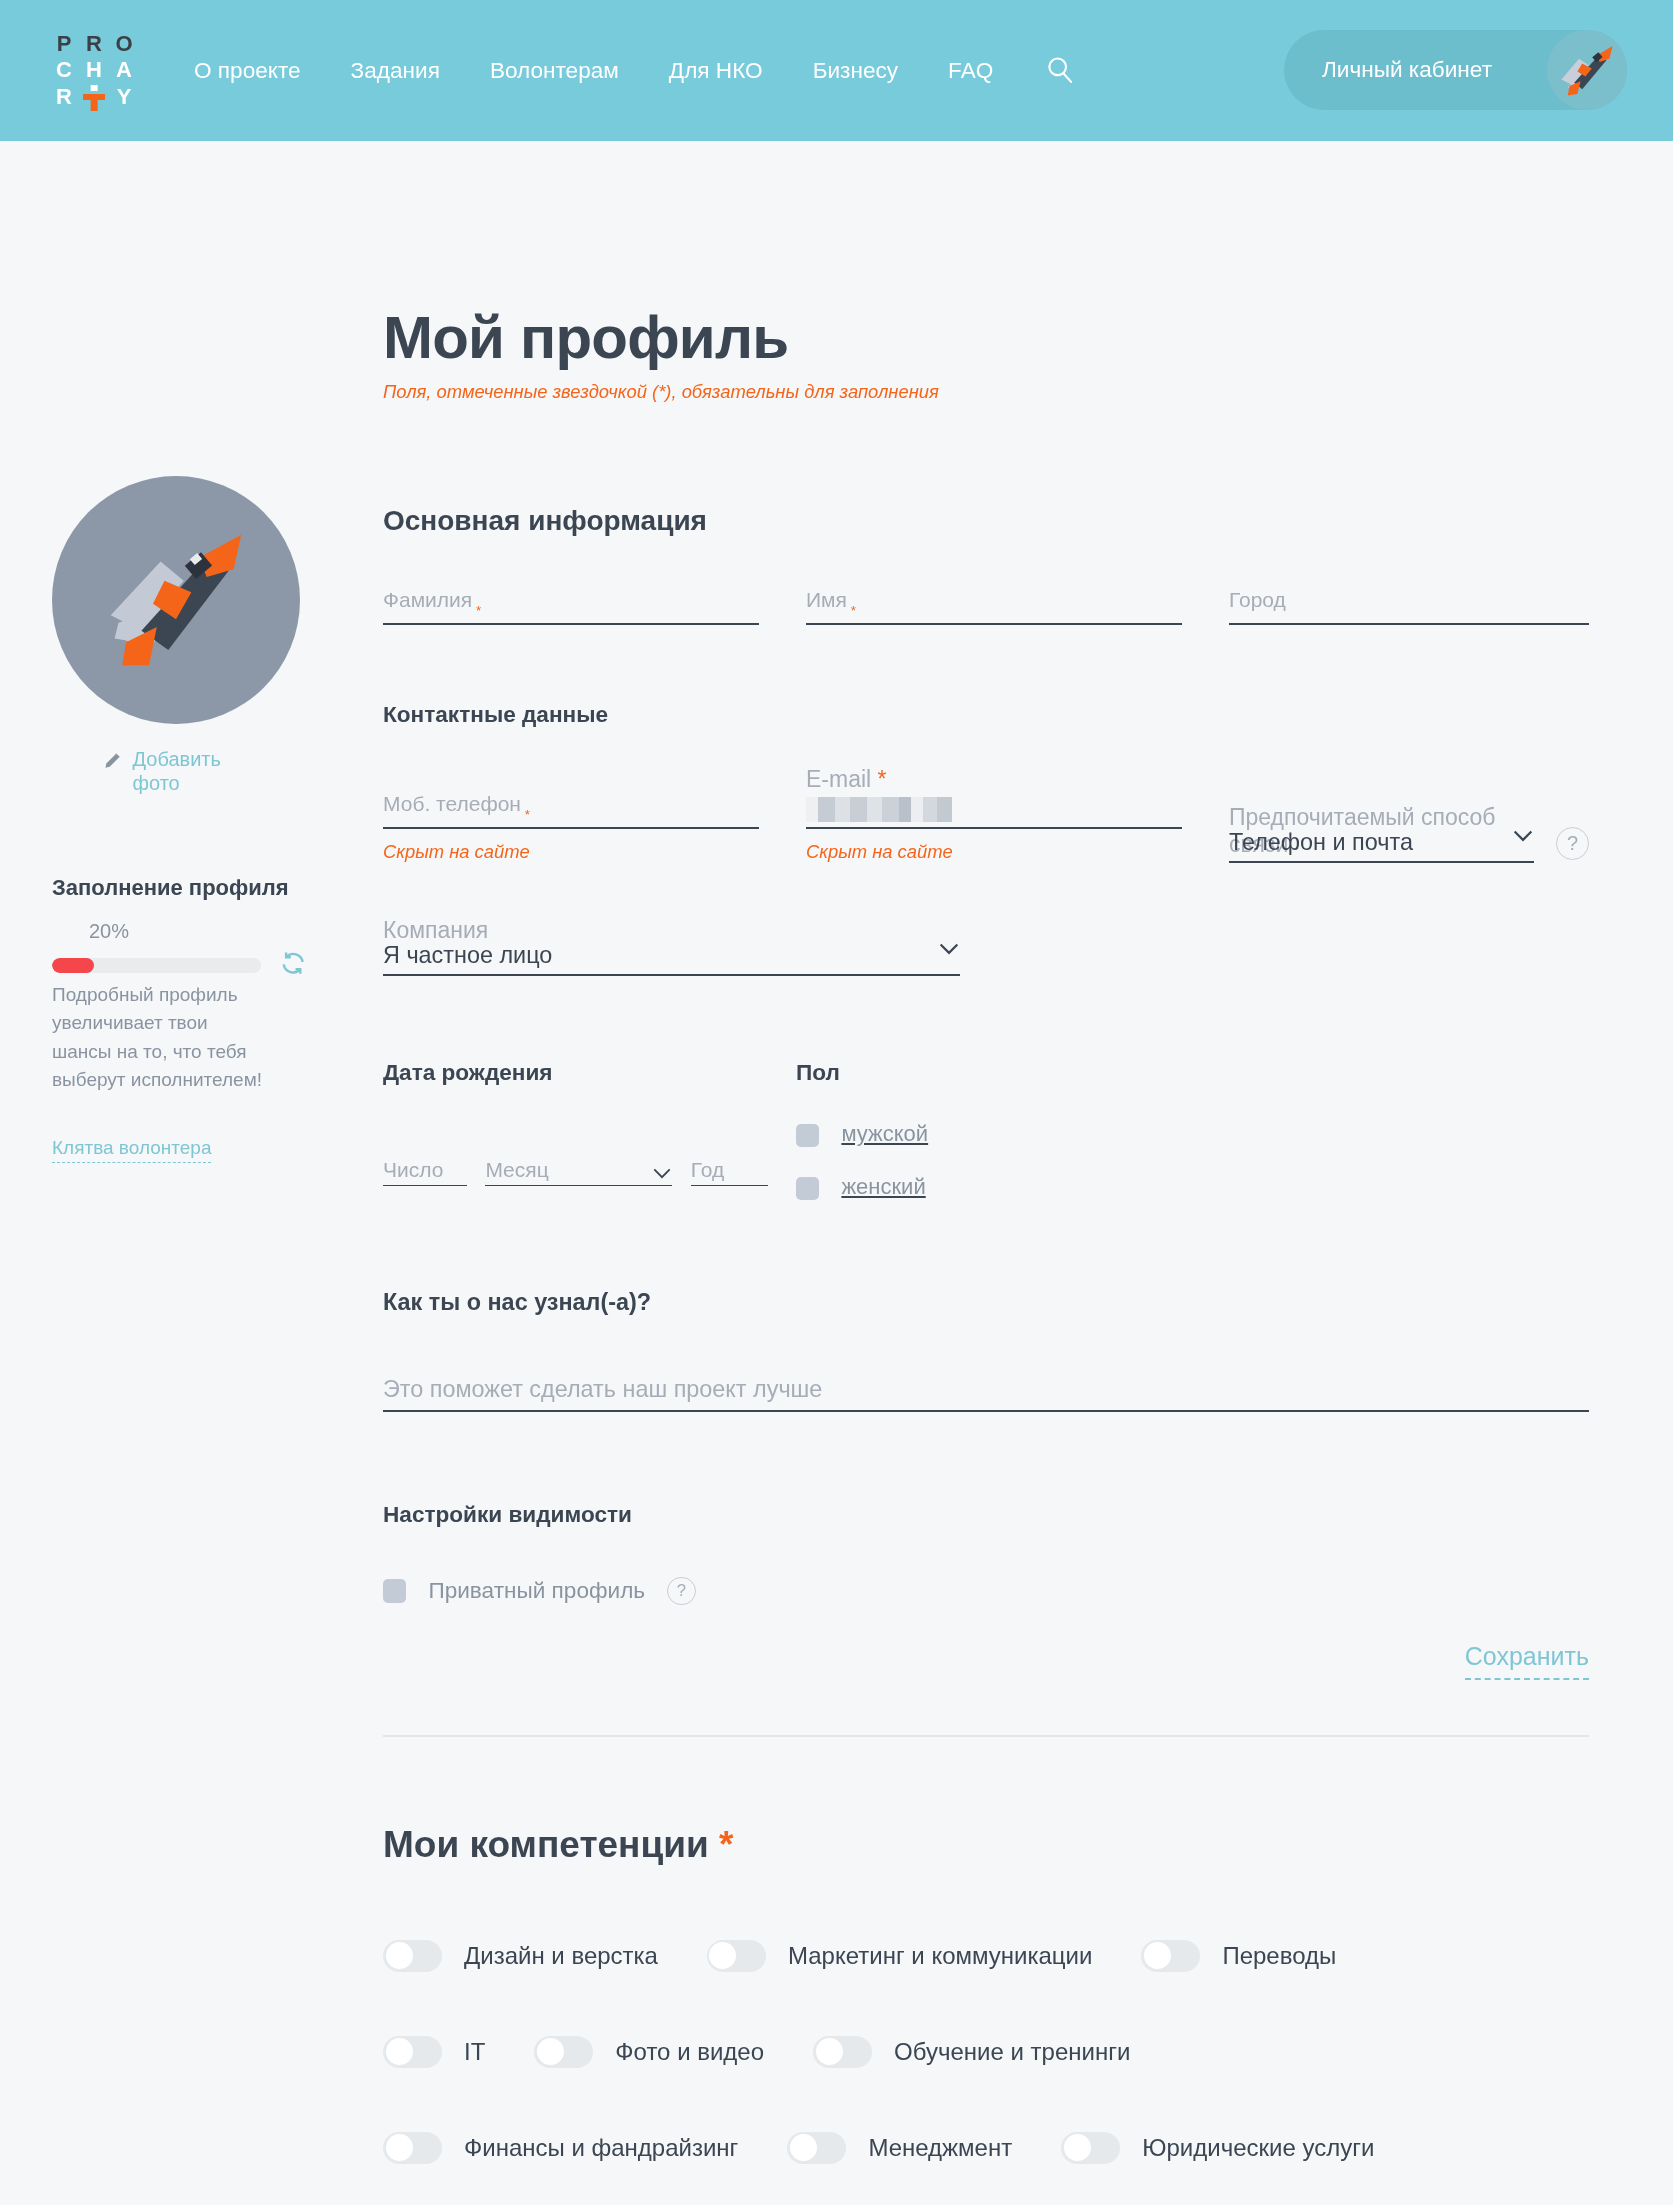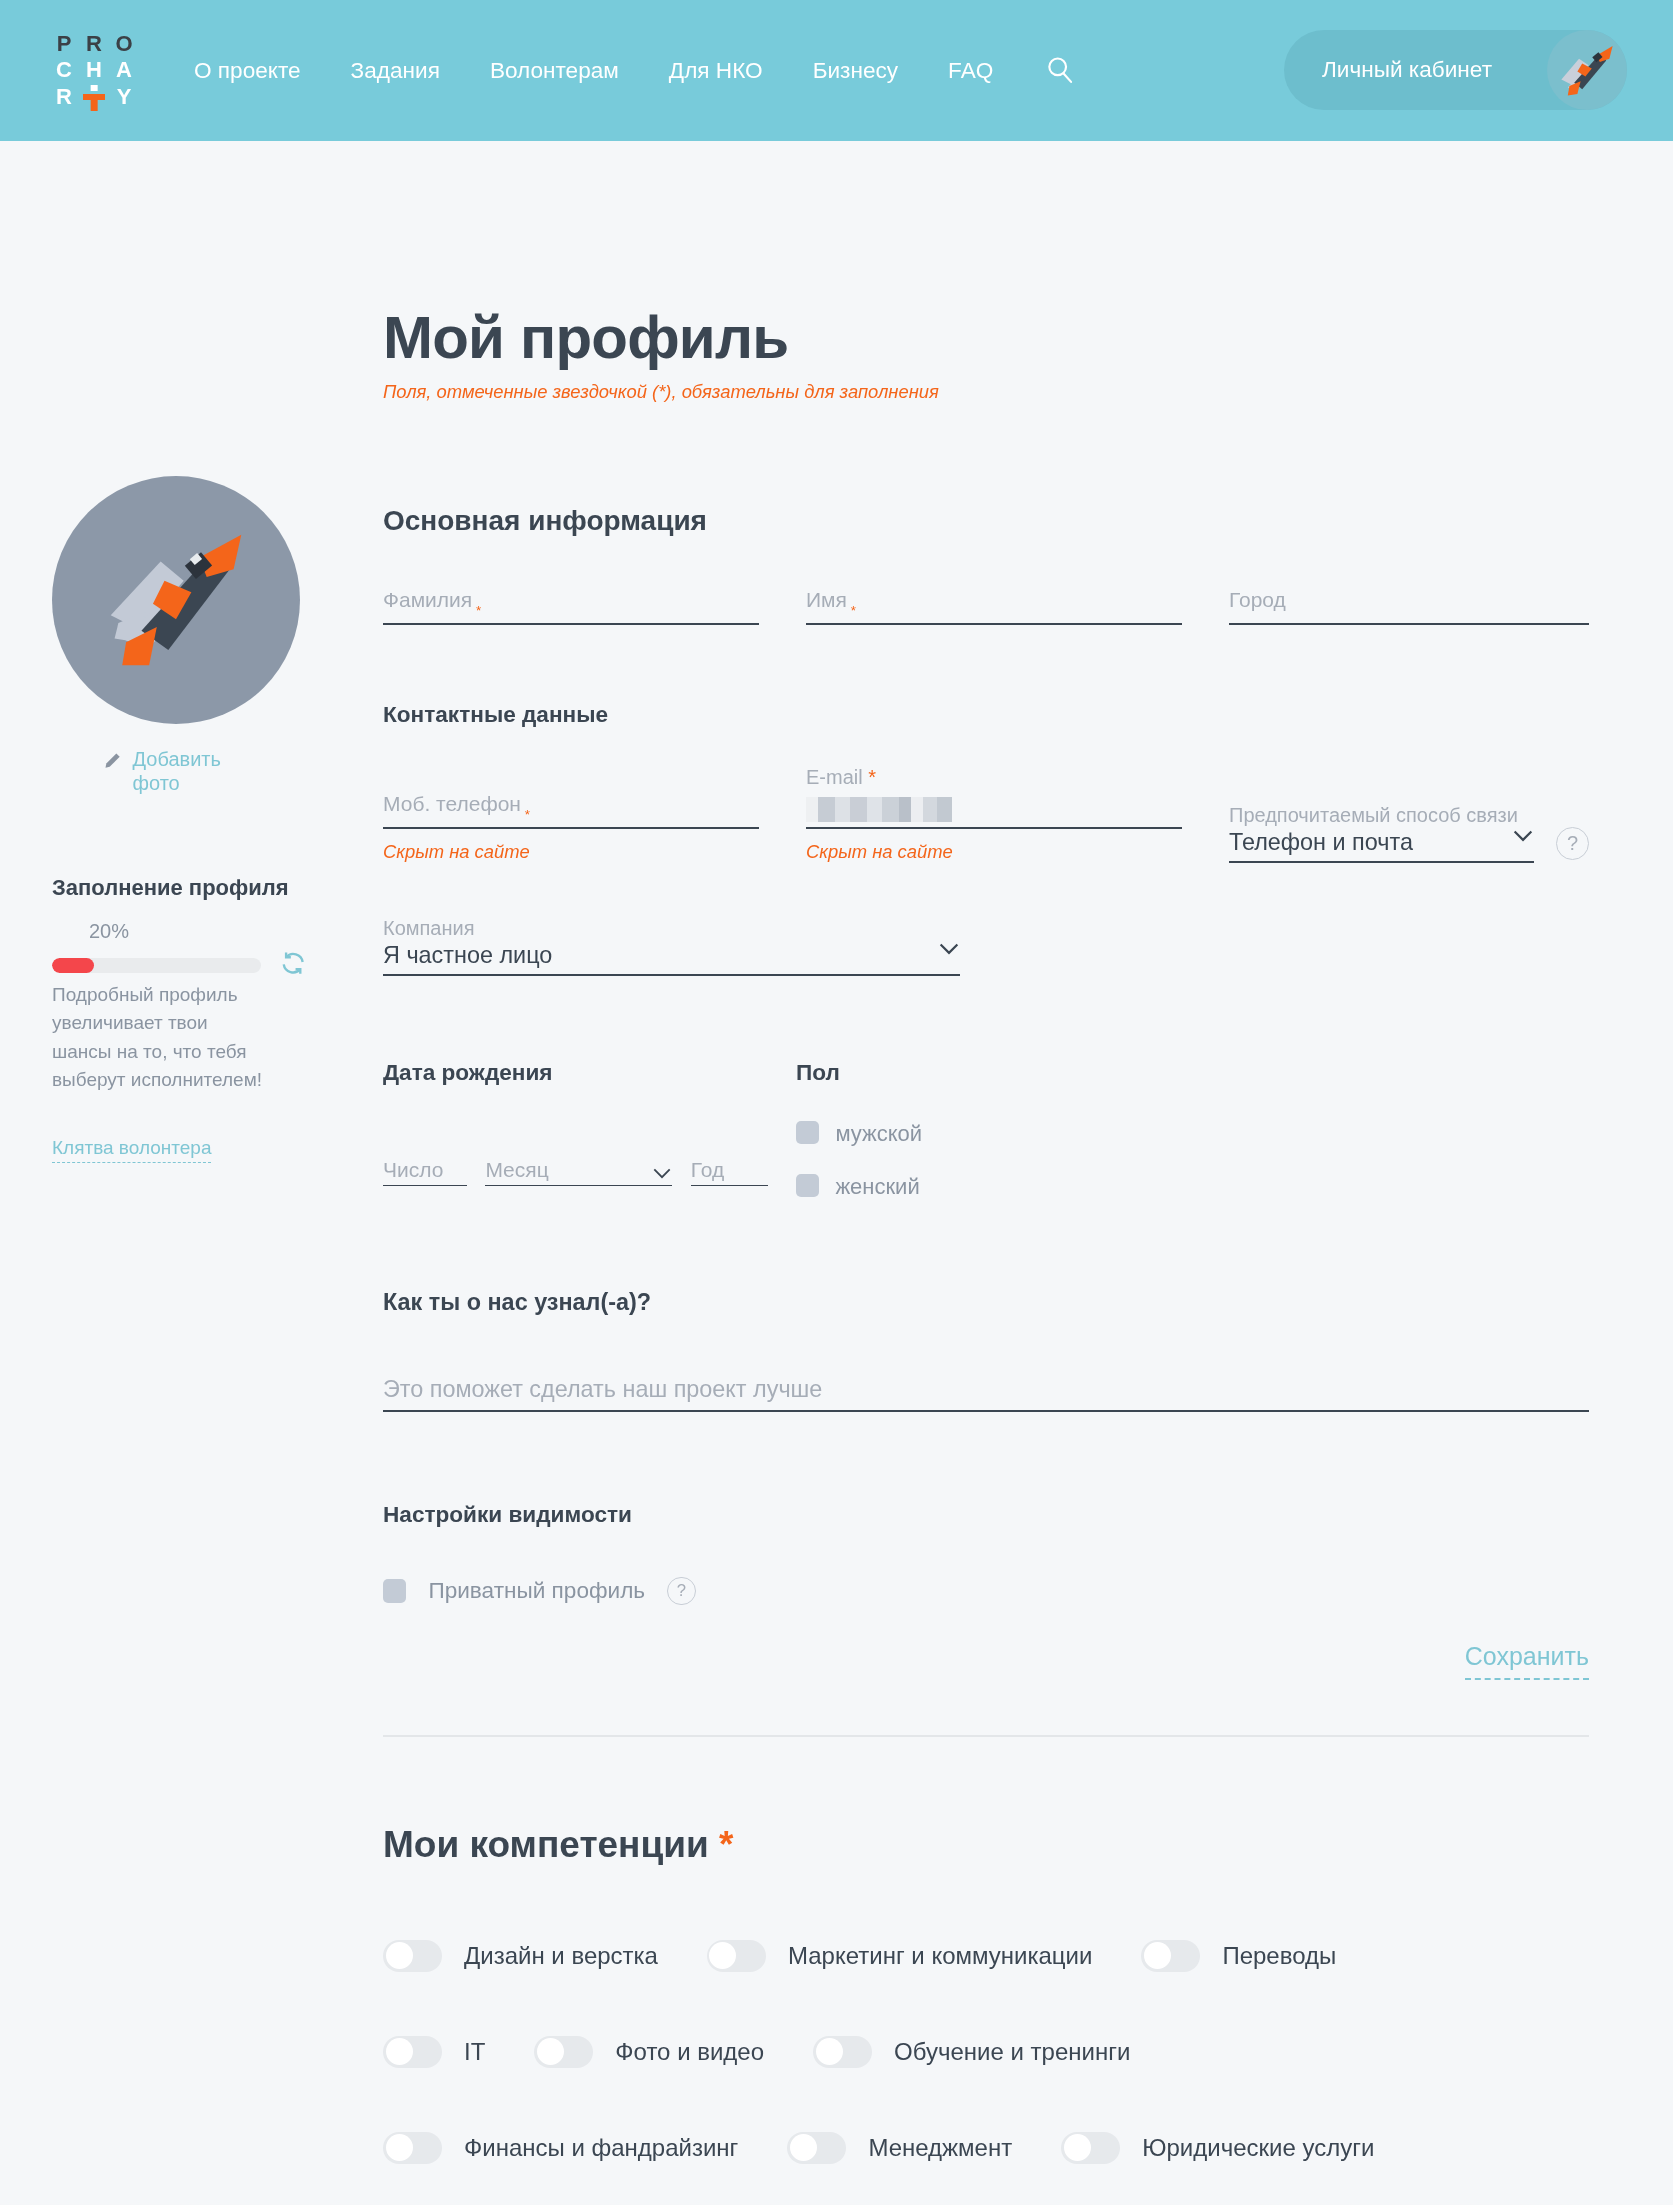--- a/index.html
+++ b/index.html
@@ -231,21 +231,21 @@
   .field { position: relative; }
   .f-narrow { flex: 0 0 376px; }
   .f-wide   { flex: 1; }
 
   .f-label {
     font-size: 21px;
     color: #a6adb7;
     padding-bottom: 6.7px;
   }
   .f-minilabel {
-    font-size: 20px;
+    font-size: 23px;
     color: #a6adb7;
     height: 25px;
   }
   .f-line {
     border-bottom: 2.5px solid #3b4652;
     height: 38px;
     display: flex;
     align-items: flex-end;
     padding-bottom: 5px;
   }
@@ -310,24 +310,25 @@
     border-bottom: 1.7px solid #3b4652;
     padding-bottom: 3.3px;
     display: flex;
     align-items: flex-end;
     justify-content: space-between;
   }
 
   .gender-opts { margin-top: 35px; }
   .gender-opt {
     display: flex;
-    align-items: flex-start;
-    gap: 16px;
+    align-items: flex-end;
+    gap: 22px;
     margin-top: 27px;
     cursor: pointer;
+    text-decoration: underline;
   }
   .cbox {
     width: 23.4px; height: 23.4px;
     background: #c3cbd6;
     border-radius: 5px;
     flex: 0 0 auto;
   }
   .gender-opt .gl { font-size: 22px; color: #8a94a1; }
 
   .howhear { margin-top: 89px; }

